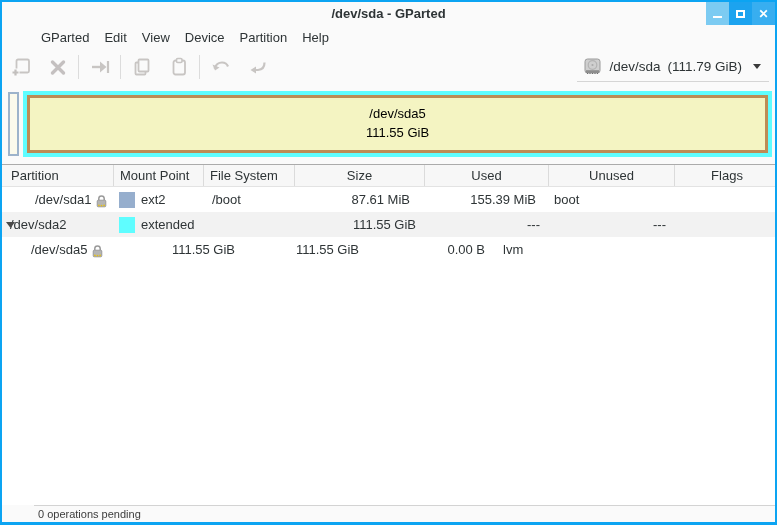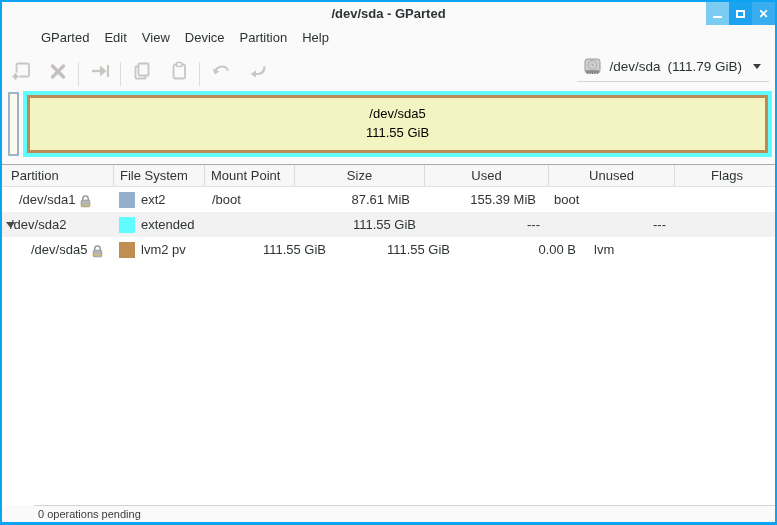--- a/index.html
+++ b/index.html
@@ -25,21 +25,21 @@
   .max-glyph { width:9px; height:8px; border:2px solid #fff; }
 
   
   .menubar { position:absolute; left:0; top:24px; width:100%; height:22px;
              display:flex; align-items:center; padding-left:8px; gap:15px;
              background:#FAFAFA; font-size:13px; color:#2E3436;margin-left:31px; }
   .menu-item { cursor:default; }
 
   
   .toolbar { position:absolute; left:0; top:46px; width:100%; height:38px;
-             background:#FAFAFA; display:flex; align-items:flex-end; padding-left:0; }
+             background:#FAFAFA; display:flex; align-items:center; padding-left:0; }
   .tbtn { width:37px; height:30px; display:flex; align-items:center; justify-content:center; }
   .tsep { width:1px; height:24px; background:#DCDCDC; margin:0 2px; }
   .combo { position:absolute; right:6px; top:4px; height:30px; display:flex; align-items:center;
            gap:7px; padding:0 8px 0 6px; font-size:13.5px; color:#2E3436;
            border-bottom:1px solid #D5D5D5; }
   .combo-text { white-space:pre; }
   .caret { width:0; height:0; border-left:4.5px solid transparent; border-right:4.5px solid transparent;
            border-top:5.5px solid #3a3a3a; margin-left:4px; }
 
   
@@ -178,31 +178,31 @@
         <div class="part-logical">
           <div>/dev/sda5</div>
           <div>111.55 GiB</div>
         </div>
       </div>
     </div>
 
     <div class="table">
       <div class="thead">
         <div class="th c0">Partition</div>
+        <div class="th c2">Mount Point</div>
         <div class="th c1">File System</div>
-        <div class="th c2">Mount Point</div>
         <div class="th c3">Size</div>
         <div class="th c4">Used</div>
         <div class="th c5">Unused</div>
         <div class="th c6">Flags</div>
       </div>
 
       <div class="trow">
         <div class="cell c0 pcell">
-          <span class="pname" style="margin-left:17px">/dev/sda1</span>
+          <span class="pname" style="margin-left:33px">/dev/sda1</span>
           <svg class="lock" width="13" height="14" viewBox="0 0 13 14">
             <path d="M3.8 6.2 V4.6 a2.7 2.7 0 0 1 5.4 0 V6.2" fill="none" stroke="#9A9A9A" stroke-width="1.5"></path>
             <rect x="2.2" y="6.2" width="8.6" height="6.6" rx="1" fill="#B5B5B5" stroke="#8E8E8E" stroke-width="0.8"></rect>
             <circle cx="3.9" cy="11.4" r="0.9" fill="#E3C01C"></circle>
               <circle cx="6.5" cy="11.6" r="0.9" fill="#E3C01C"></circle>
               <circle cx="9.1" cy="11.4" r="0.9" fill="#E3C01C"></circle>
           </svg>
         </div>
         <div class="cell c1">
           <span class="swatch" style="background: rgb(150, 174, 205);"></span>
@@ -236,24 +236,20 @@
         <div class="cell c0 pcell">
           <span class="pname" style="margin-left:29px">/dev/sda5</span>
           <svg class="lock" width="13" height="14" viewBox="0 0 13 14">
             <path d="M3.8 6.2 V4.6 a2.7 2.7 0 0 1 5.4 0 V6.2" fill="none" stroke="#9A9A9A" stroke-width="1.5"></path>
             <rect x="2.2" y="6.2" width="8.6" height="6.6" rx="1" fill="#B5B5B5" stroke="#8E8E8E" stroke-width="0.8"></rect>
             <circle cx="3.9" cy="11.4" r="0.9" fill="#E3C01C"></circle>
               <circle cx="6.5" cy="11.6" r="0.9" fill="#E3C01C"></circle>
               <circle cx="9.1" cy="11.4" r="0.9" fill="#E3C01C"></circle>
           </svg>
         </div>
-        <div class="cell c1">
-          <span class="swatch" style="background: rgb(192, 141, 83);"></span>
-          <span>lvm2 pv</span>
-        </div>
         <div class="cell c3 num">111.55 GiB</div>
         <div class="cell c4 num">111.55 GiB</div>
         <div class="cell c5 num">0.00 B</div>
         <div class="cell c6">lvm</div>
       </div>
     </div>
 
     <div class="statusbar">
       <span>0 operations pending</span>
     </div>

